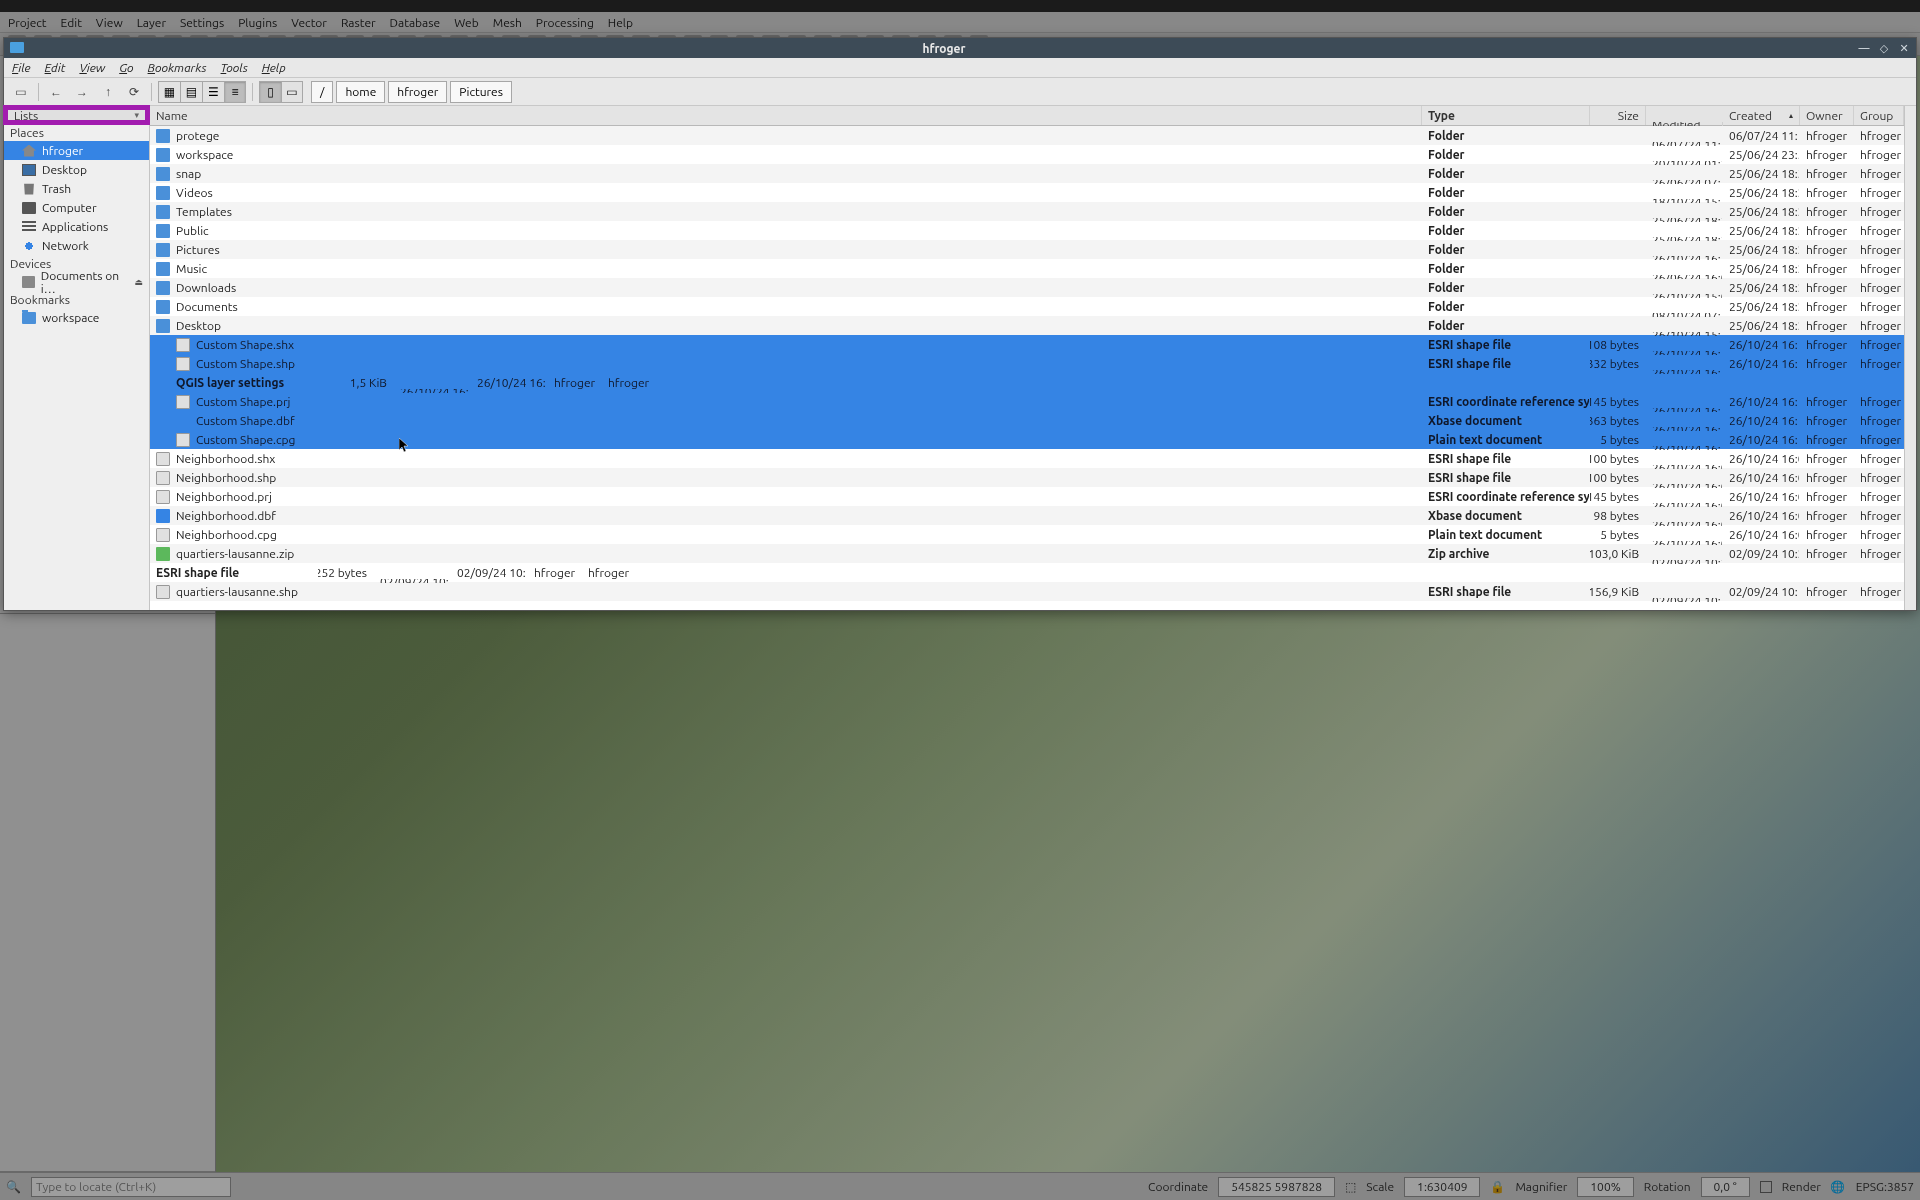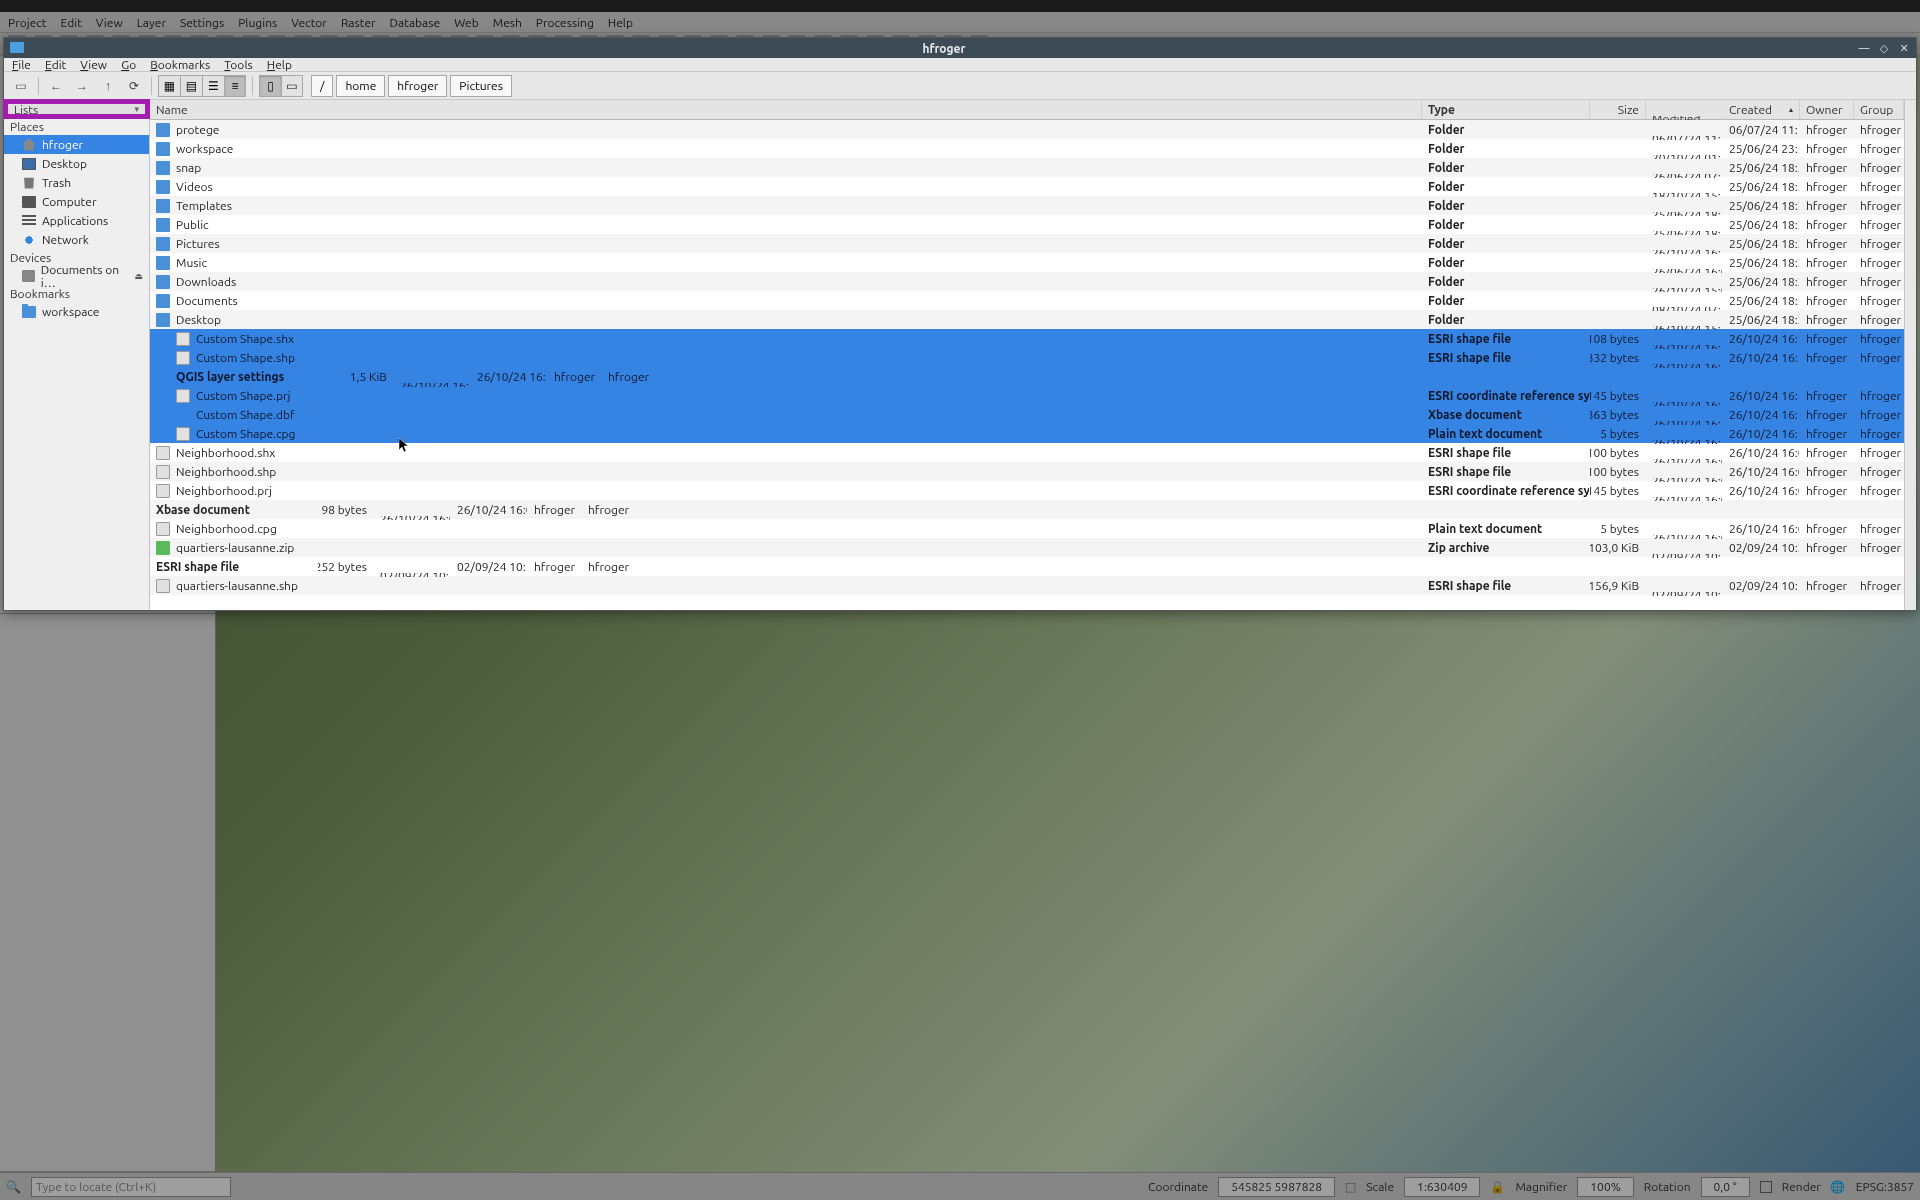--- a/index.html
+++ b/index.html
@@ -27,21 +27,21 @@
 
 
 .fm-window { position: absolute; left: 3px; top: 37px; right: 3px; height: 574px; background: #f2f2f2; border: 1px solid #555; box-shadow: 0 3px 12px rgba(0,0,0,0.4); display: flex; flex-direction: column; }
 .fm-titlebar { height: 20px; background: #3d4b57; color: #eaeaea; display: flex; align-items: center; padding: 0 6px; font-weight: 500; }
 .fm-titlebar .t-left { width: 20px; }
 .fm-titlebar .t-left .folder-ic { width: 14px; height: 11px; background: #4aa0e0; border-radius: 1px; display: inline-block; }
 .fm-titlebar .t-center { flex: 1; text-align: center; font-weight: bold; }
 .fm-titlebar .t-right { display: flex; gap: 8px; }
 .fm-titlebar .win-btn { width: 12px; height: 12px; cursor: pointer; color: #cfd6dc; font-size: 11px; line-height: 12px; text-align: center; }
 
-.fm-menubar { height: 14px; background: #e8e8e8; border-bottom: 1px solid #c8c8c8; display: flex; align-items: center; gap: 14px; padding-left: 8px; color: #222; }
+.fm-menubar { height: 20px; background: #e8e8e8; border-bottom: 1px solid #c8c8c8; display: flex; align-items: center; gap: 14px; padding-left: 8px; color: #222; font-style: italic; }
 .fm-menubar span { cursor: default; }
 .fm-menubar span u { text-decoration: underline; }
 
 .fm-toolbar { height: 28px; background: #e8e8e8; border-bottom: 1px solid #c8c8c8; display: flex; align-items: center; gap: 4px; padding: 0 6px; }
 .tb-btn { width: 22px; height: 22px; border: 1px solid transparent; border-radius: 3px; display: flex; align-items: center; justify-content: center; color: #444; cursor: pointer; }
 .tb-sep { width: 1px; height: 18px; background: #bbb; margin: 0 2px; }
 .view-btn { width: 22px; height: 22px; border: 1px solid #a7a7a7; background: #e2e2e2; display: flex; align-items: center; justify-content: center; cursor: pointer; }
 .view-btn.active { background: #bcbcbc; box-shadow: inset 0 1px 2px rgba(0,0,0,0.2); }
 .view-group { display: flex; }
 .view-group .view-btn { border-right: none; }
@@ -548,20 +548,24 @@
               <span>Neighborhood.prj</span>
             </div>
             <div class="col col-type">ESRI coordinate reference system</div>
             <div class="col col-size">145 bytes</div>
             <div class="col col-mod">26/10/24 16:07</div>
             <div class="col col-cre">26/10/24 16:07</div>
             <div class="col col-own">hfroger</div>
             <div class="col col-grp">hfroger</div>
           </div>
           <div class="row">
+            <div class="col col-name">
+              <span class="file-ic fi-blue"></span>
+              <span>Neighborhood.dbf</span>
+            </div>
             <div class="col col-type">Xbase document</div>
             <div class="col col-size">98 bytes</div>
             <div class="col col-mod">26/10/24 16:07</div>
             <div class="col col-cre">26/10/24 16:07</div>
             <div class="col col-own">hfroger</div>
             <div class="col col-grp">hfroger</div>
           </div>
           <div class="row">
             <div class="col col-name">
               <span class="file-ic fi-doc"></span>

